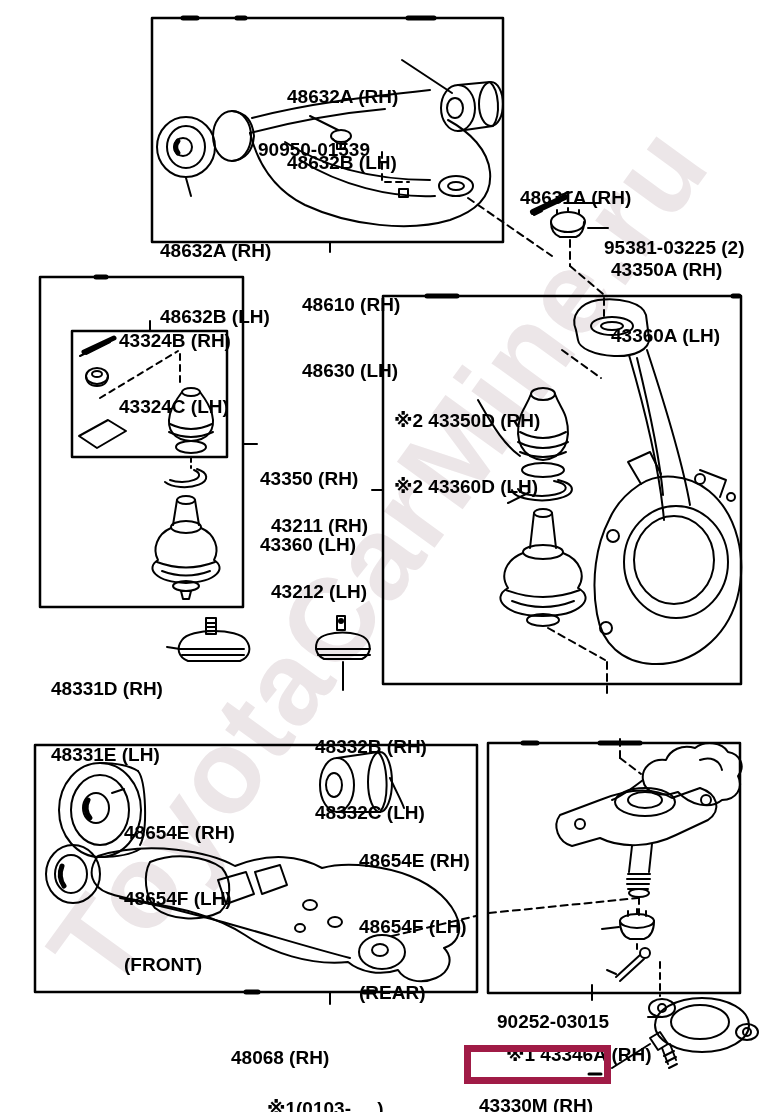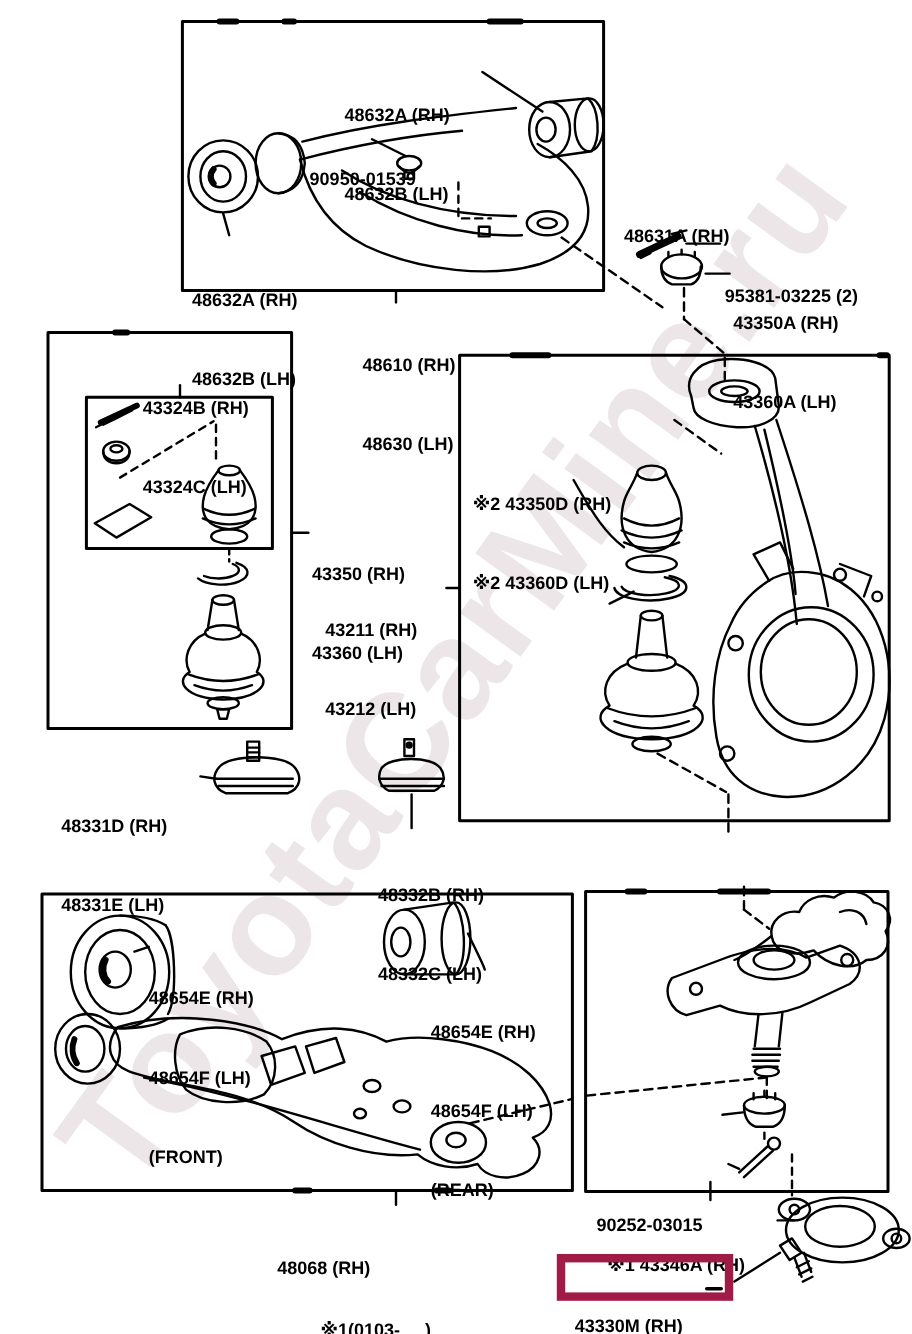--- a/index.html
+++ b/index.html
@@ -1,21 +1,21 @@
 <!DOCTYPE html>
 <html><head>
 <meta charset="utf-8">
 <style>
   html,body{margin:0;padding:0;background:#fff;}
   #page{position:relative;width:760px;height:1112px;background:#fff;overflow:hidden;
         font-family:"Liberation Sans","DejaVu Sans",sans-serif;}
   #watermark{position:absolute;left:378px;top:556px;transform:translate(-50%,-50%) rotate(-54deg);
         font-size:118px;font-weight:bold;letter-spacing:2px;white-space:nowrap;z-index:0;}
   svg.art{position:absolute;left:0;top:0;z-index:1;}
-  .lbl{position:absolute;z-index:2;color:#000;font-weight:bold;font-size:15px;line-height:22px;
+  .lbl{position:absolute;z-index:2;color:#000;font-weight:bold;font-size:19px;line-height:22px;
        white-space:pre;letter-spacing:0px;}
   .lbl span{display:block;}
   .indent1{}
   #hlbox{position:absolute;left:464px;top:1045px;width:133px;height:25px;border:7px solid #a01b46;z-index:5;}
   #lbl-43330m{z-index:6;}
 </style>
 </head>
 <body>
 
 <div id="page">

